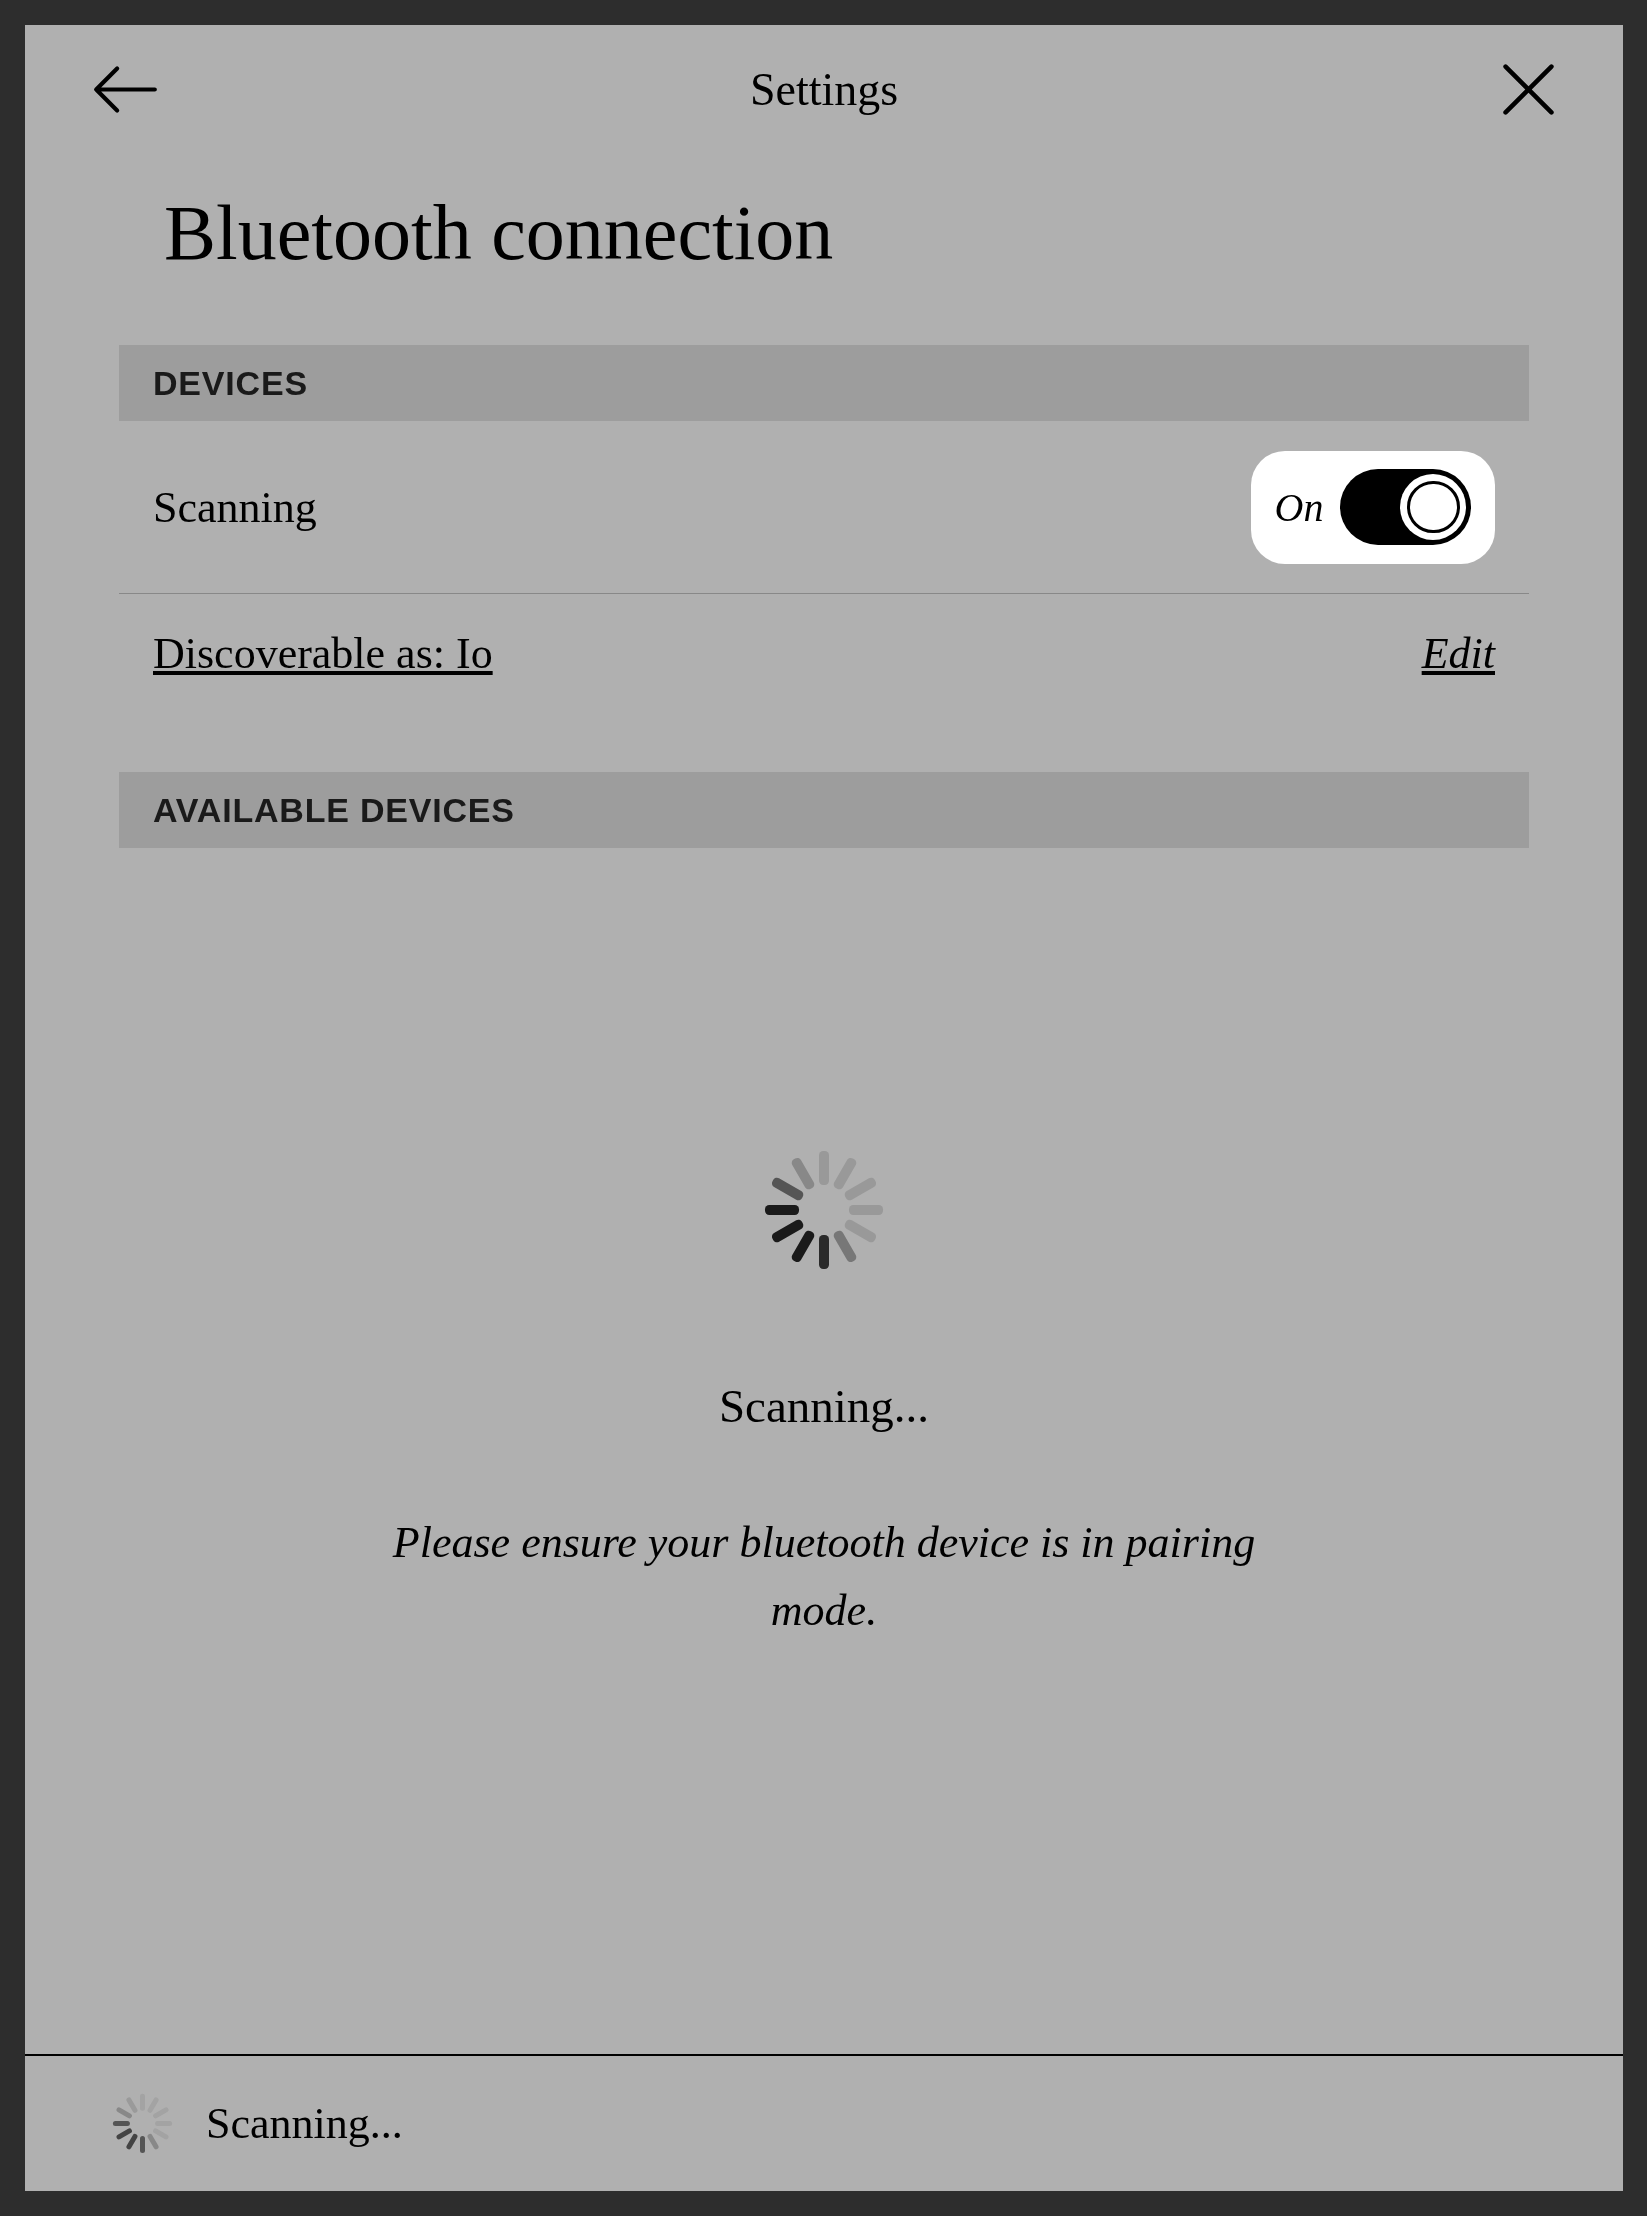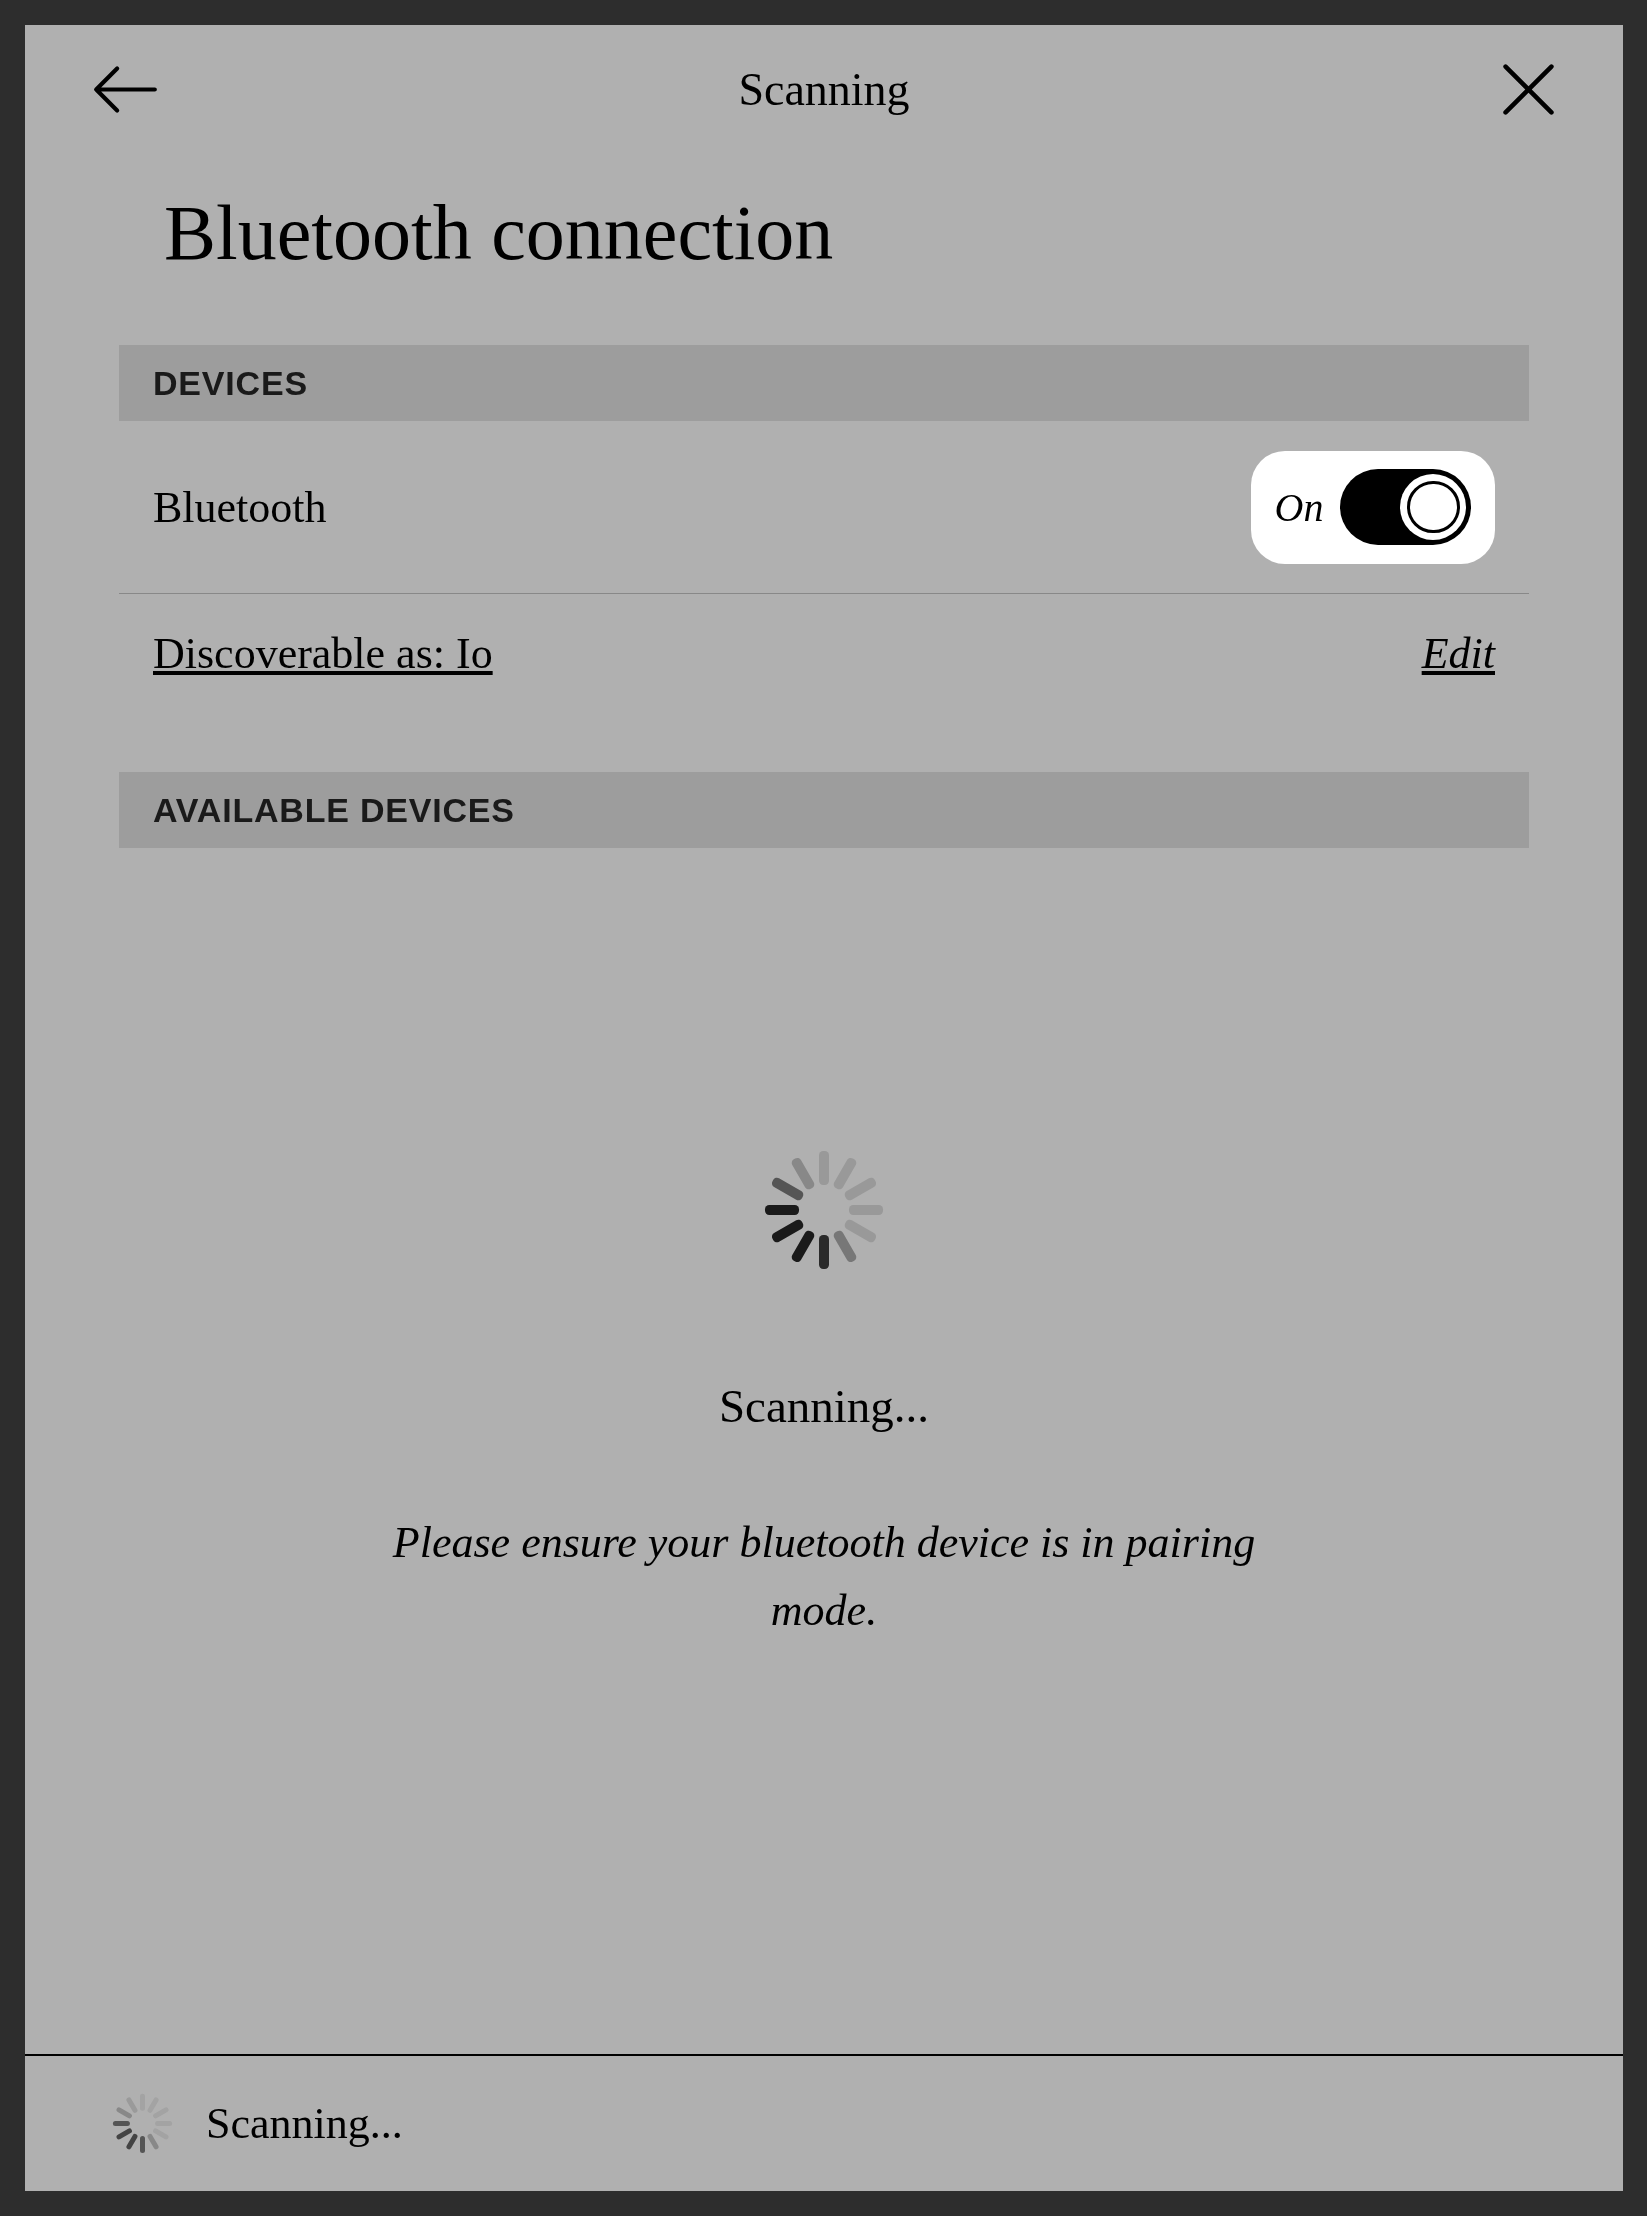--- a/index.html
+++ b/index.html
@@ -250,36 +250,36 @@
 <body>
 
 <div class="screen">
 
   <div class="header">
     <div class="back-btn">
       <svg viewBox="0 0 80 60">
         <path d="M 30 5 L 5 30 L 30 55 M 5 30 L 75 30" stroke="#000" stroke-width="5" fill="none" stroke-linecap="round" stroke-linejoin="round"></path>
       </svg>
     </div>
-    <div class="header-title">Scanning</div>
+    <div class="header-title">Settings</div>
     <div class="close-btn">
       <svg viewBox="0 0 60 60">
         <path d="M 5 5 L 55 55 M 55 5 L 5 55" stroke="#000" stroke-width="5" fill="none" stroke-linecap="round"></path>
       </svg>
     </div>
   </div>
 
   <div class="page-title">Bluetooth connection</div>
 
   <div class="content">
 
     <div class="section-header">DEVICES</div>
 
     <div class="option-row">
-      <div class="option-label">Bluetooth</div>
+      <div class="option-label">Scanning</div>
       <div class="toggle-container">
         <span class="toggle-label">On</span>
         <div class="toggle-switch">
           <div class="toggle-knob"></div>
         </div>
       </div>
     </div>
 
     <div class="discoverable-row">
       <div class="discoverable-label">Discoverable as: Io</div>

